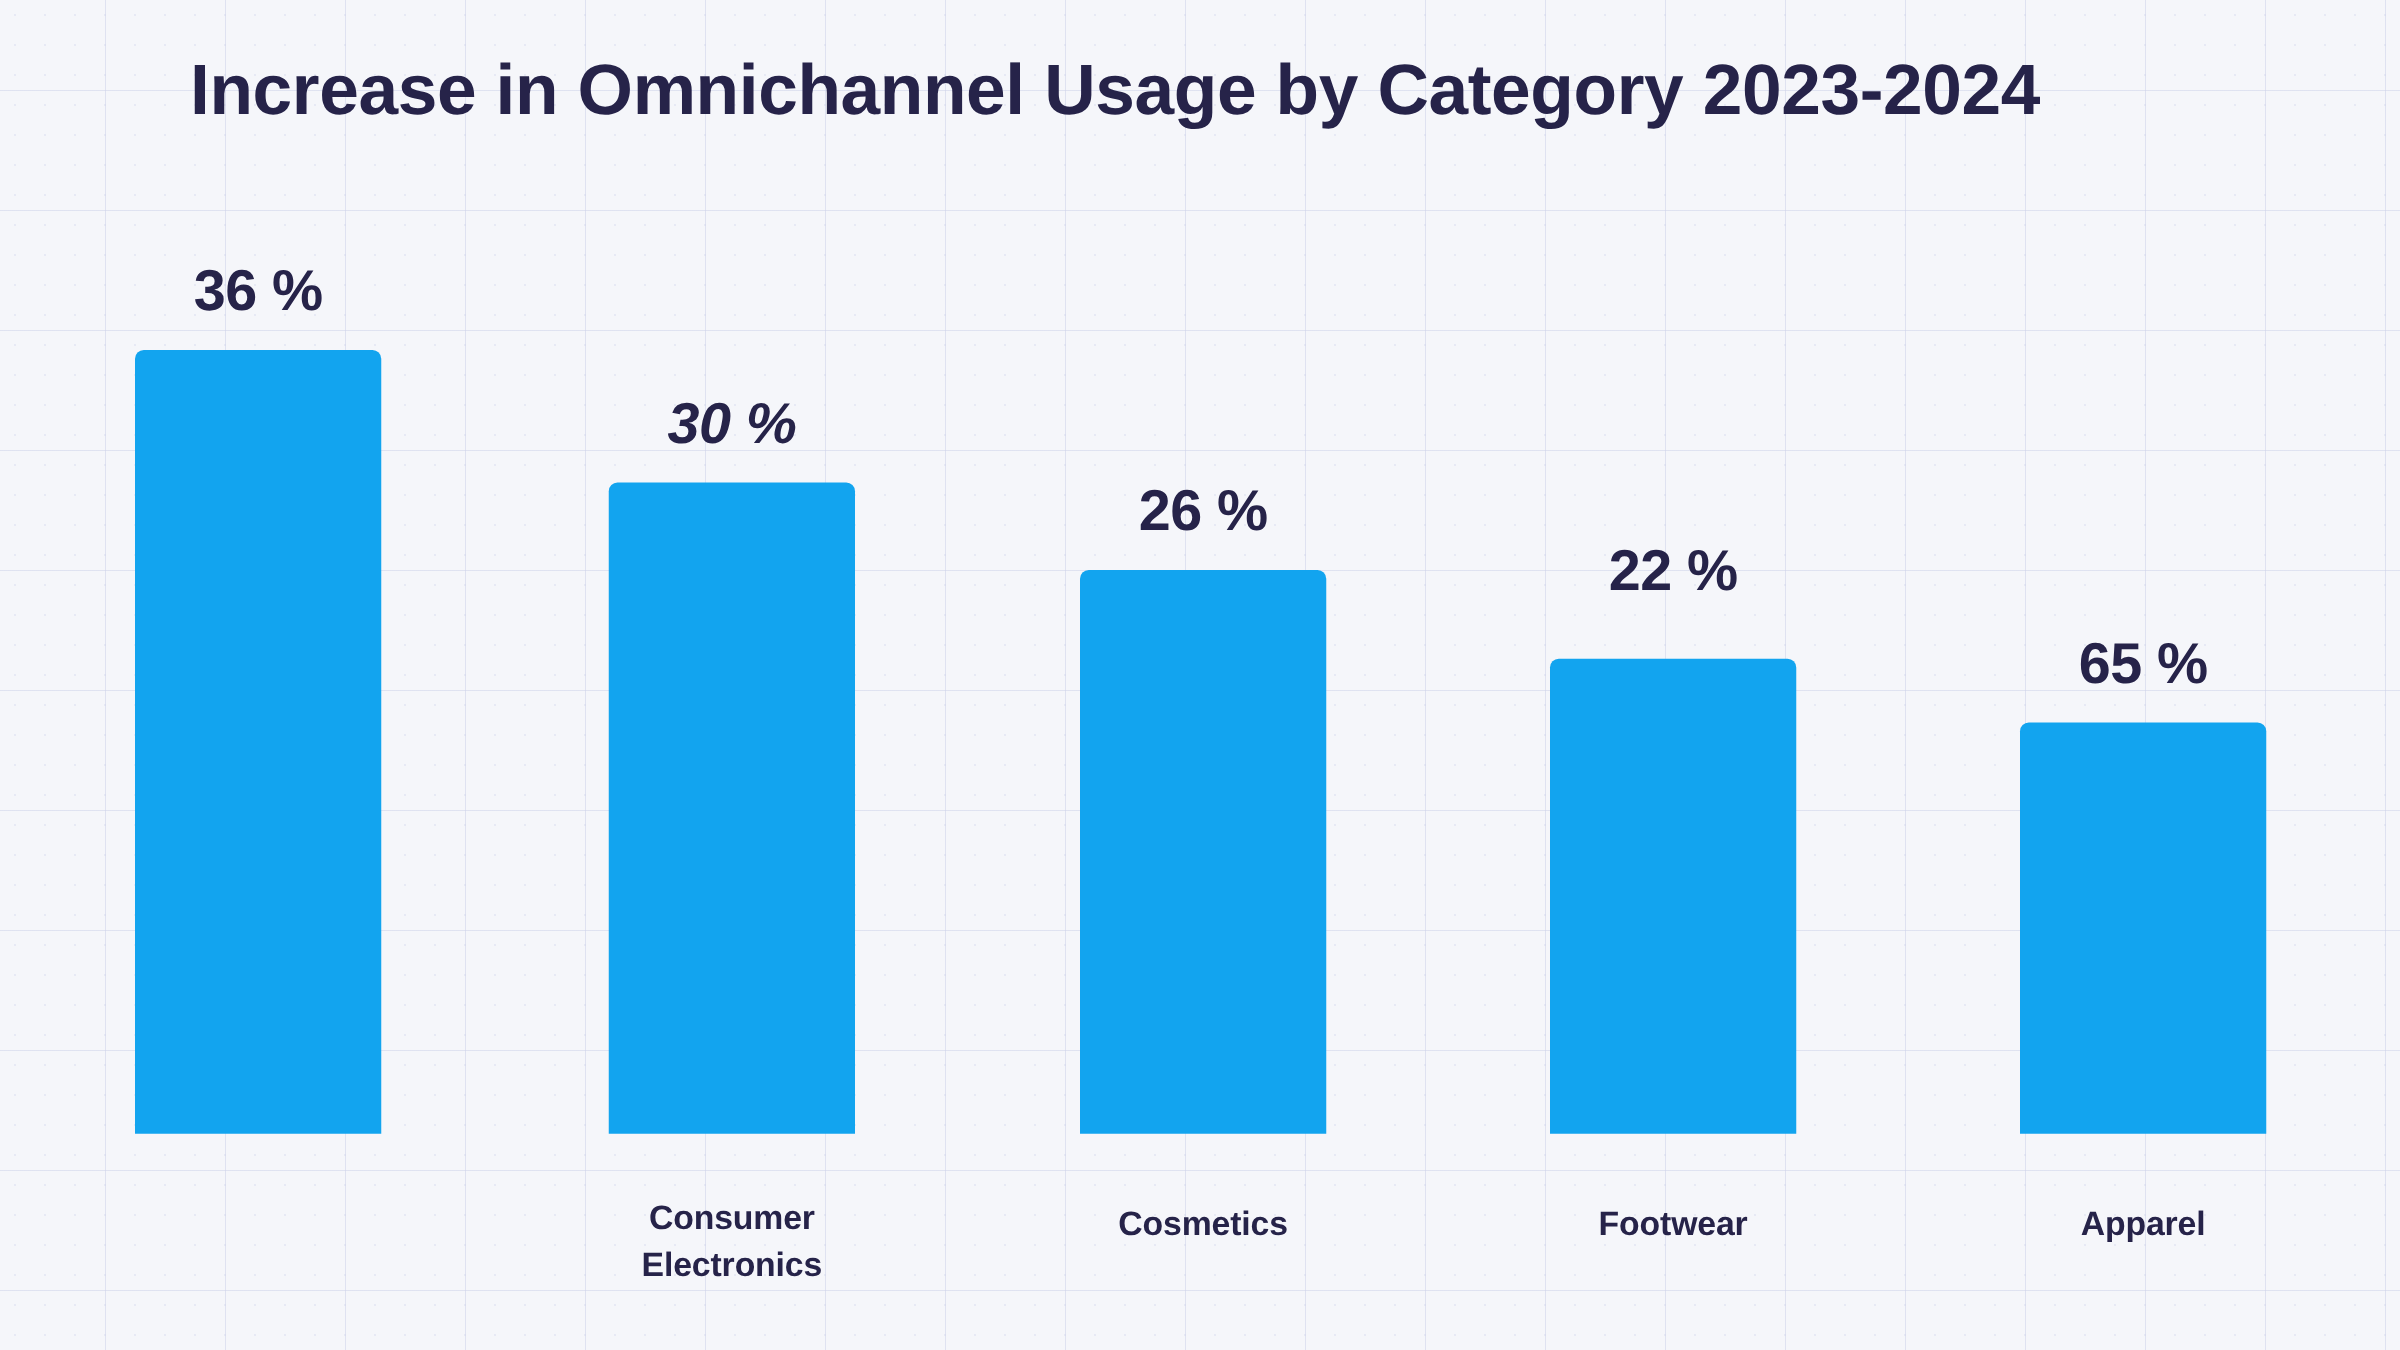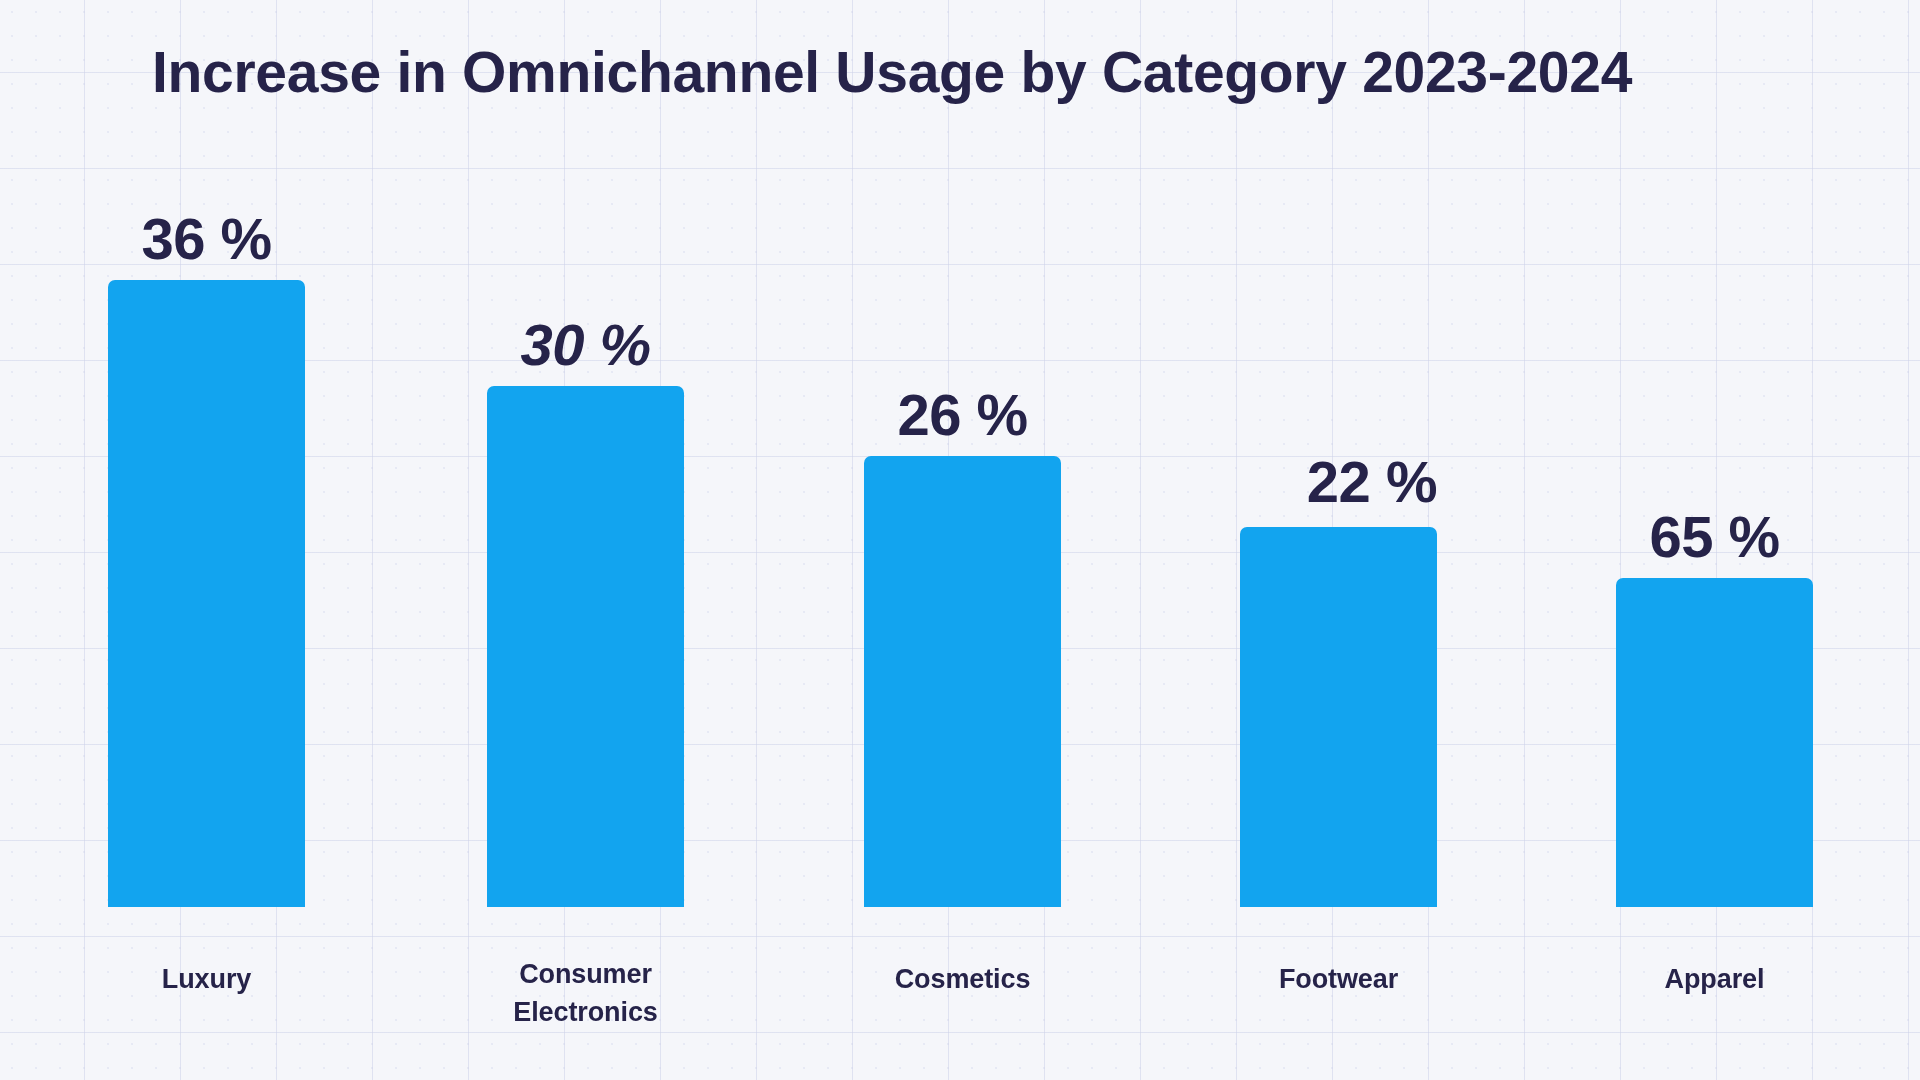--- a/index.html
+++ b/index.html
@@ -55,21 +55,21 @@
   .bar-group {
     position: absolute;
     bottom: 0;
   }
 
   .bar-value {
     position: absolute;
     left: 0;
     width: 100%;
     text-align: center;
-    font-size: 58px;
+    font-size: 46px;
     font-weight: 700;
     color: #262349;
     letter-spacing: -0.5px;
     white-space: nowrap;
   }
 
   .bar-rect {
     position: absolute;
     left: 0;
     width: 100%;
@@ -94,40 +94,39 @@
 
 <div id="infographic">
 
   <div class="chart-title">Increase in Omnichannel Usage by Category 2023-2024</div>
 
   <div class="plot-area">
 
     <div class="bar-group" style="left:108px; width:197px; height:1080px;">
       <div class="bar-value" style="top:205px;">36 %</div>
       <div class="bar-rect" style="top:280px; height:627px;"></div>
-      <div class="bar-label" style="top:960px;">Luxury</div>
     </div>
 
     <div class="bar-group" style="left:487px; width:197px; height:1080px;">
       <div class="bar-value" style="top:311px;font-style:italic;">30 %</div>
       <div class="bar-rect" style="top:386px; height:521px;"></div>
       <div class="bar-label" style="top:955px;">
         <span>Consumer</span><br>
         <span>Electronics</span>
       </div>
     </div>
 
     <div class="bar-group" style="left:864px; width:197px; height:1080px;">
       <div class="bar-value" style="top:381px;">26 %</div>
       <div class="bar-rect" style="top:456px; height:451px;"></div>
       <div class="bar-label" style="top:960px;">Cosmetics</div>
     </div>
 
     <div class="bar-group" style="left:1240px; width:197px; height:1080px;">
-      <div class="bar-value" style="top:448px;text-align:right;">22 %</div>
+      <div class="bar-value" style="top:429px;">22 %</div>
       <div class="bar-rect" style="top:527px; height:380px;"></div>
       <div class="bar-label" style="top:960px;">Footwear</div>
     </div>
 
     <div class="bar-group" style="left:1616px; width:197px; height:1080px;">
       <div class="bar-value" style="top:503px;">65 %</div>
       <div class="bar-rect" style="top:578px; height:329px;"></div>
       <div class="bar-label" style="top:960px;">Apparel</div>
     </div>
 

